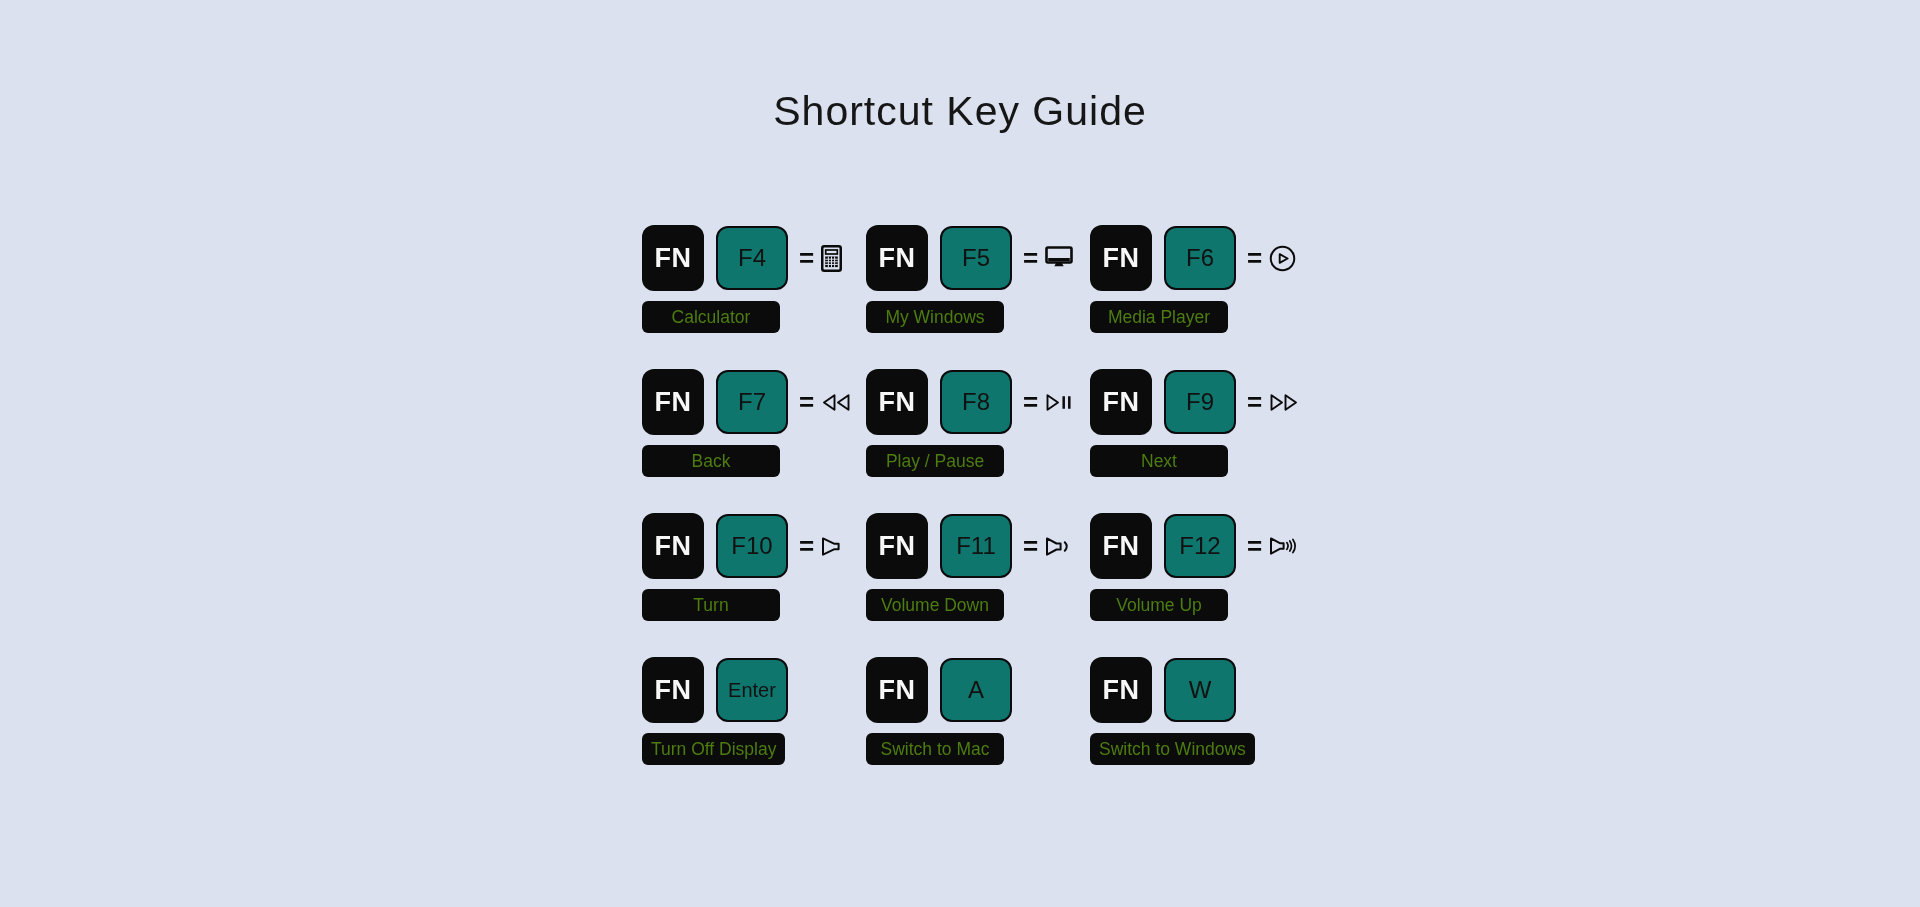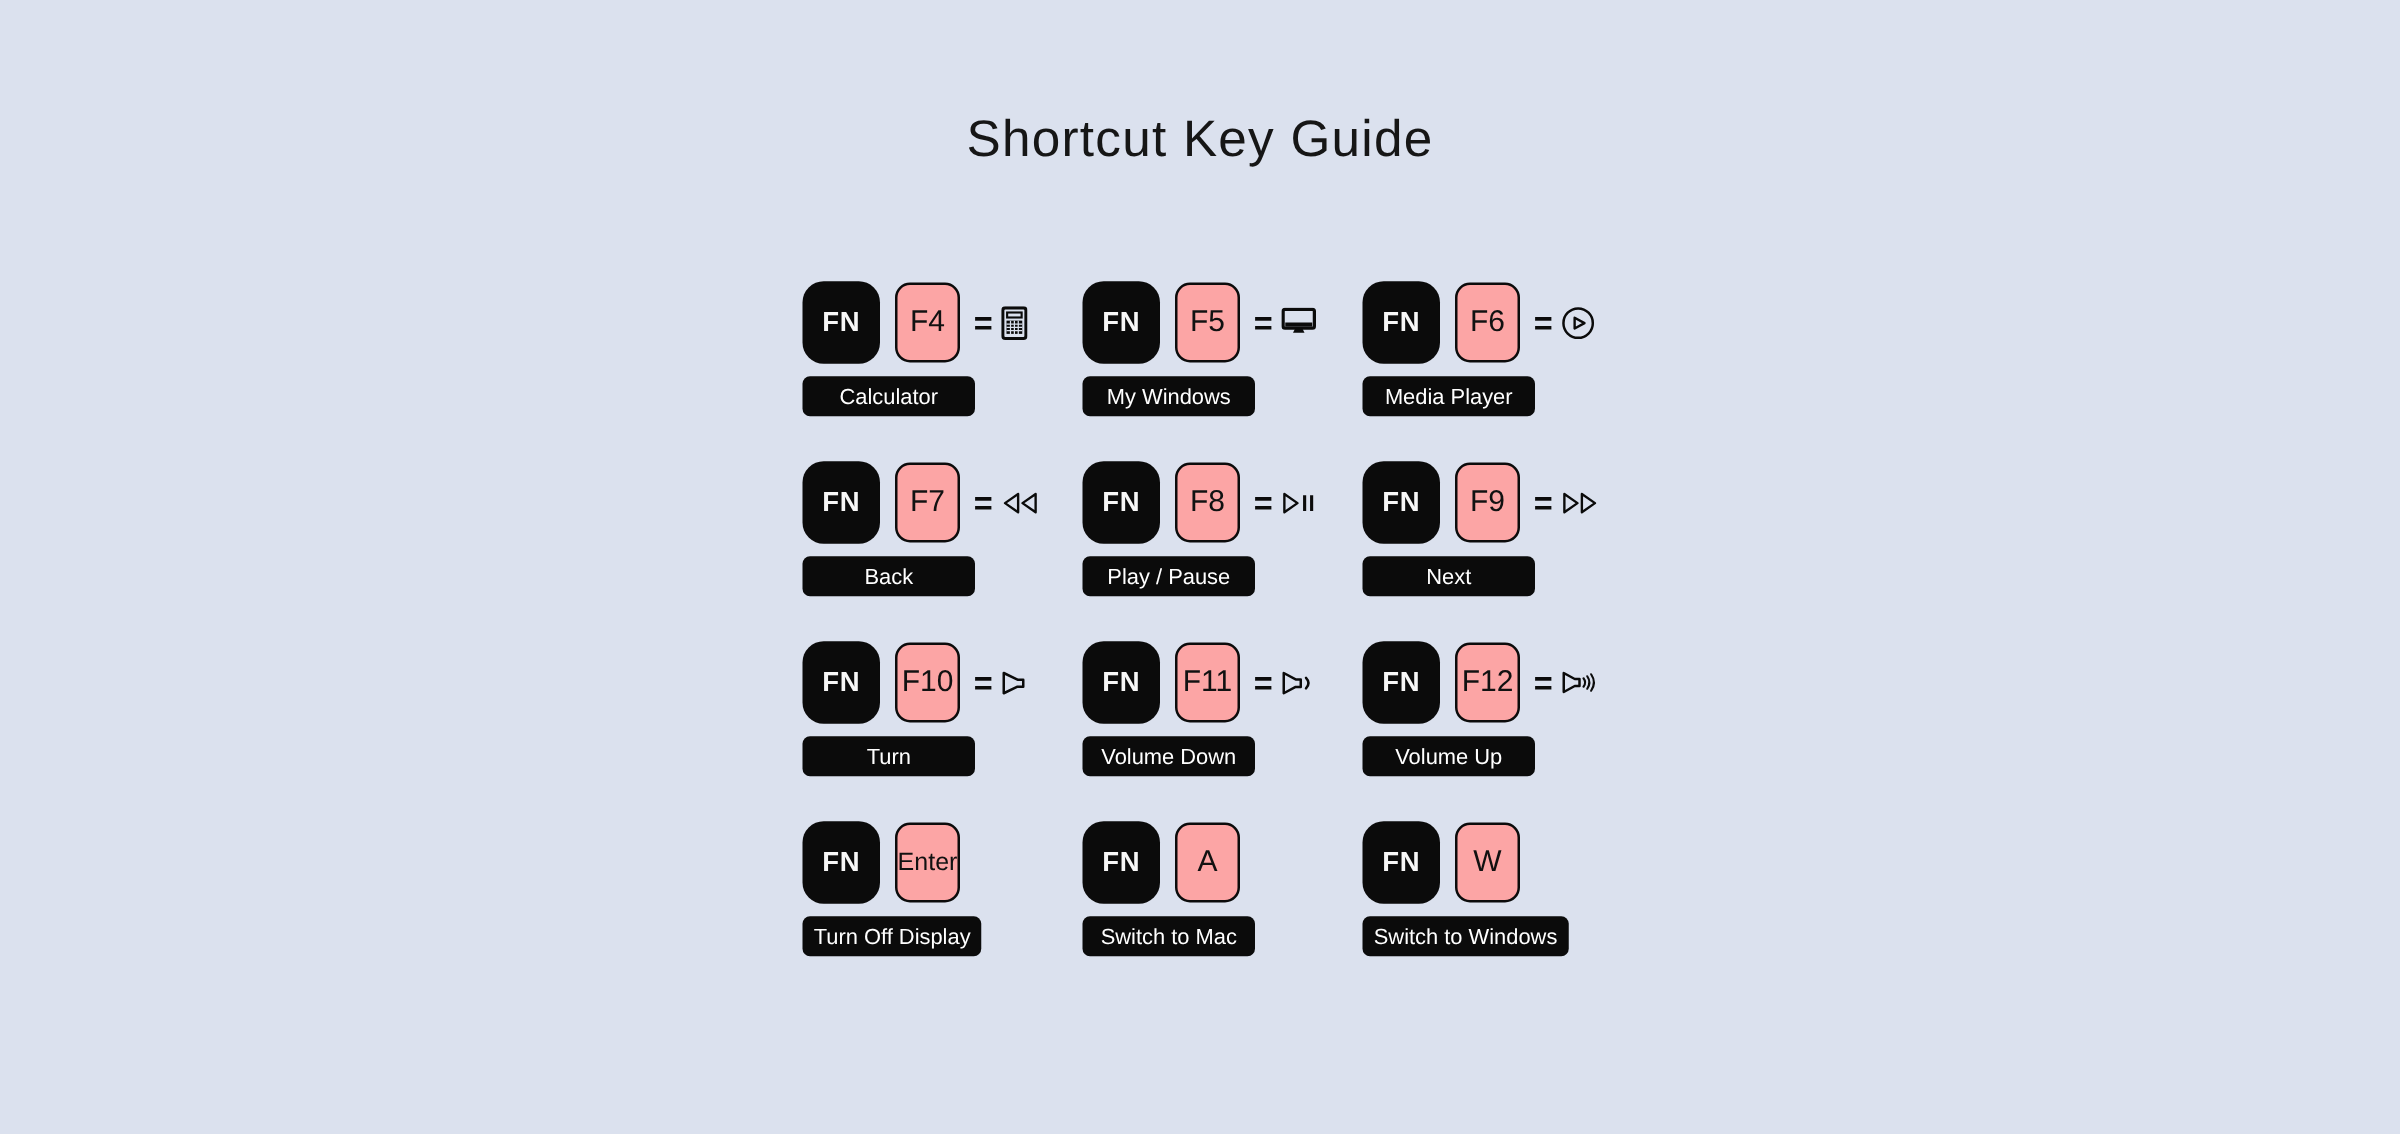--- a/index.html
+++ b/index.html
@@ -34,45 +34,44 @@
   .combo { display: flex; align-items: center; height: 66px; }
   .key {
     display: flex; align-items: center; justify-content: center;
     border-radius: 12px;
     font-weight: 700;
   }
   .key-dark {
     width: 62px; height: 66px;
     background: #0b0b0b;
     color: #f7f7f7;
-    font-size: 22px;
+    font-size: 27px;
     letter-spacing: 0.5px;
-    border-radius: 17px;
   }
   .key-light {
-    width: 52px; height: 64px;
+    width: 72px; height: 64px;
     margin-left: 12px;
-    background: #fca5a5;
+    background: #0f766e;
     border: 2.5px solid #0b0b0b;
     color: #111;
     font-size: 24px;
     font-weight: 500;
   }
   .key-light.small { font-size: 20px; }
   .result { display: flex; align-items: center; margin-left: 11px; }
   .eq { font-size: 26px; font-weight: 800; color: #0b0b0b; margin-right: 7px; }
   .icon { display: inline-flex; align-items: center; }
   .icon svg { display: block; }
   .pill {
     margin-top: 10px;
     min-width: 138px;
     height: 32px;
     padding: 0 9px;
     background: #0b0b0b;
-    color: #ffffff;
+    color: #4d7c0f;
     border-radius: 6px;
     display: inline-flex;
     align-items: center;
     justify-content: center;
     font-size: 17.5px;
     white-space: nowrap;
   }
 </style>
 </head>
 <body>

